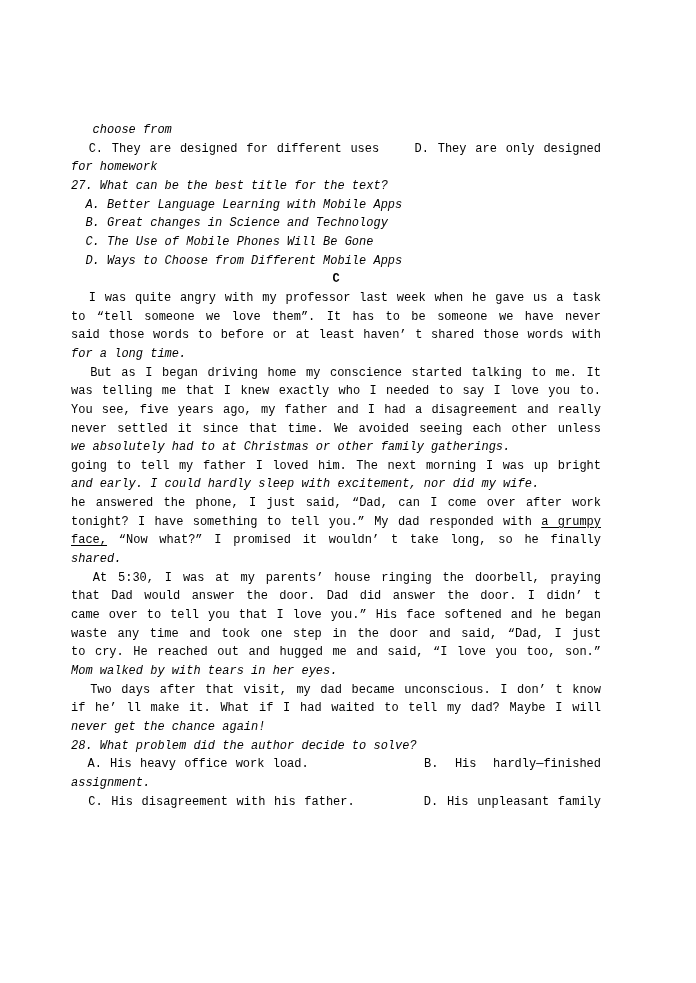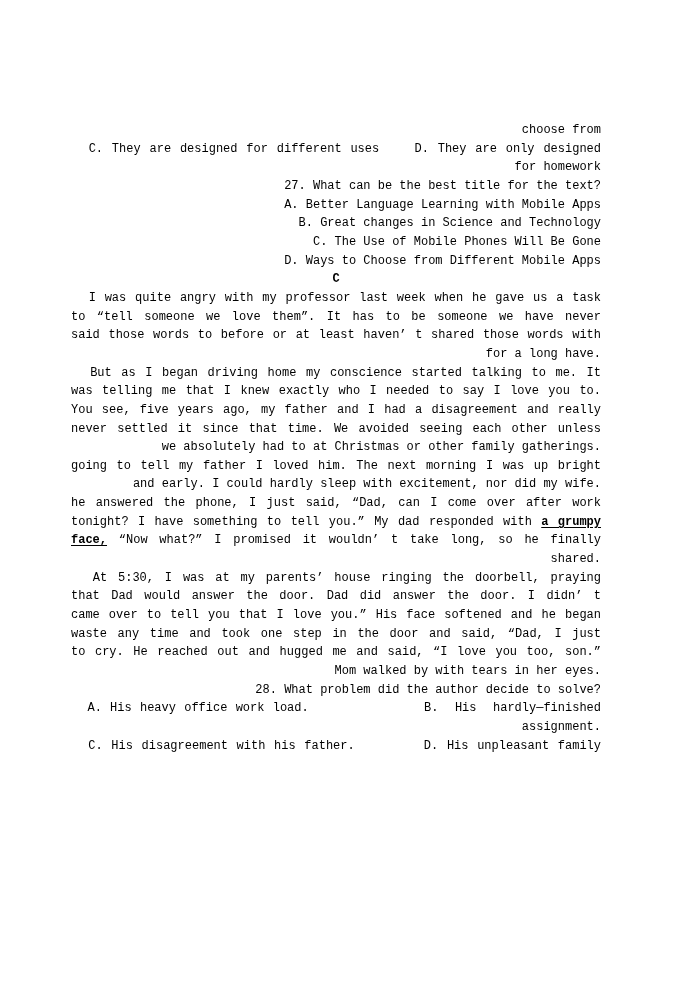--- a/index.html
+++ b/index.html
@@ -26,33 +26,33 @@
   }
   .line {
     white-space: pre-wrap;
     min-height: 18.65px;
   }
   .align-justify {
     text-align: justify;
     text-align-last: justify;
   }
   .align-left {
-    text-align: right;
+    text-align: left;
+    font-style: italic;
   }
   .align-center {
     text-align: center;
     text-align-last: center;
   }
   .bold {
     font-weight: bold;
   }
   .u {
     text-decoration: underline;
     text-underline-offset: 2px;
-    font-weight: bold;
   }
 </style>
 </head>
 <body>
 
 <div class="page">
   <div class="doc">
       <div>
         <div class="line align-left"><span>   choose from</span></div>
         <div class="line align-justify"><span>  C. They are designed for different uses    D. They are only designed</span></div>
@@ -65,21 +65,21 @@
         <div class="line align-left"><span>  C. The Use of Mobile Phones Will Be Gone</span></div>
         <div class="line align-left"><span>  D. Ways to Choose from Different Mobile Apps</span></div>
       </div>
       <div>
         <div class="line align-center bold"><span>C</span></div>
       </div>
       <div>
         <div class="line align-justify"><span>  I was quite angry with my professor last week when he gave us a task</span></div>
         <div class="line align-justify"><span>to “tell someone we love them”. It has to be someone we have never</span></div>
         <div class="line align-justify"><span>said those words to before or at least haven’ t shared those words with</span></div>
-        <div class="line align-left"><span>for a long have.</span></div>
+        <div class="line align-left"><span>for a long time.</span></div>
       </div>
       <div>
         <div class="line align-justify"><span>  But as I began driving home my conscience started talking to me. It</span></div>
         <div class="line align-justify"><span>was telling me that I knew exactly who I needed to say I love you to.</span></div>
         <div class="line align-justify"><span>You see, five years ago, my father and I had a disagreement and really</span></div>
         <div class="line align-justify"><span>never settled it since that time. We avoided seeing each other unless</span></div>
         <div class="line align-left"><span>we absolutely had to at Christmas or other family gatherings.</span></div>
       </div>
       <div>
         <div class="line align-justify"><span>going to tell my father I loved him. The next morning I was up bright</span></div>
@@ -93,19 +93,24 @@
       </div>
       <div>
         <div class="line align-justify"><span>  At 5:30, I was at my parents’ house ringing the doorbell, praying</span></div>
         <div class="line align-justify"><span>that Dad would answer the door. Dad did answer the door. I didn’ t</span></div>
         <div class="line align-justify"><span>came over to tell you that I love you.” His face softened and he began</span></div>
         <div class="line align-justify"><span>waste any time and took one step in the door and said, “Dad, I just</span></div>
         <div class="line align-justify"><span>to cry. He reached out and hugged me and said, “I love you too, son.”</span></div>
         <div class="line align-left"><span>Mom walked by with tears in her eyes.</span></div>
       </div>
       <div>
+        <div class="line align-justify"><span>  Two days after that visit, my dad became unconscious. I don’ t know</span></div>
+        <div class="line align-justify"><span>if he’ ll make it. What if I had waited to tell my dad? Maybe I will</span></div>
+        <div class="line align-left"><span>never get the chance again!</span></div>
+      </div>
+      <div>
         <div class="line align-left"><span>28. What problem did the author decide to solve?</span></div>
         <div class="line align-justify"><span>  A. His heavy office work load.              B.  His  hardly—finished</span></div>
         <div class="line align-left"><span>assignment.</span></div>
         <div class="line align-justify"><span>  C. His disagreement with his father.        D. His unpleasant family</span></div>
       </div>
     </div>
 </div>
 
 </body></html>

